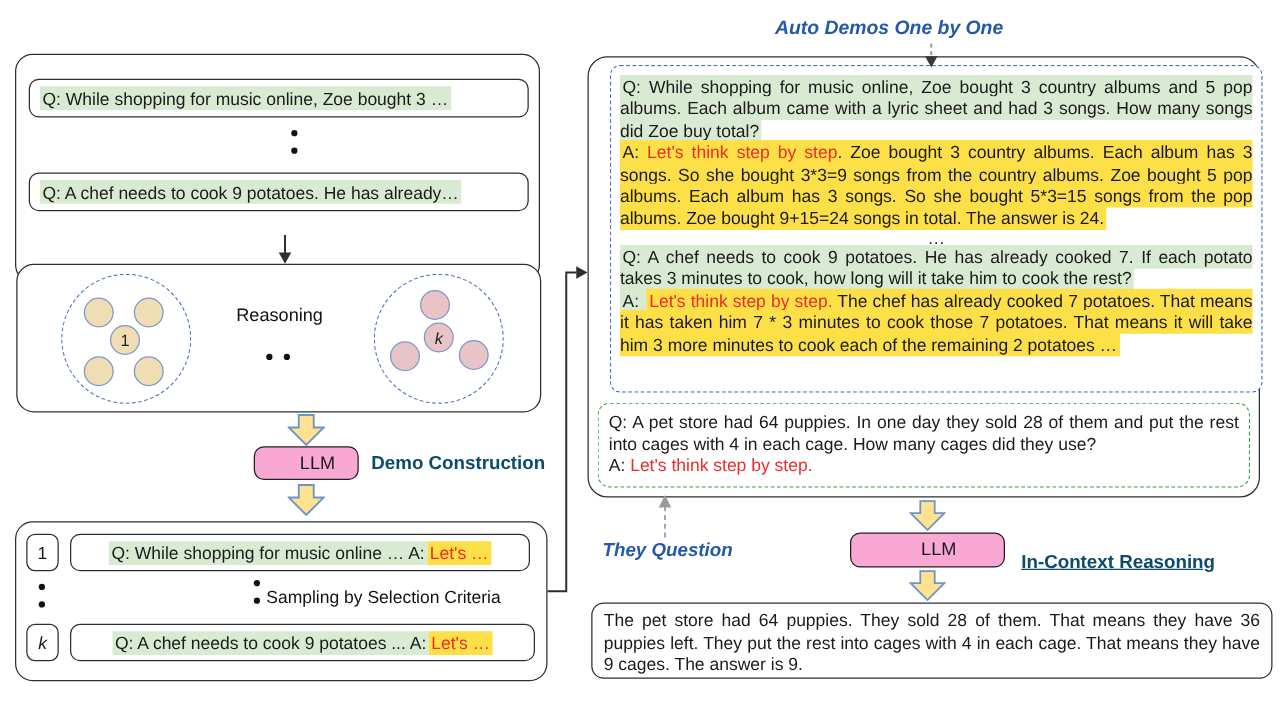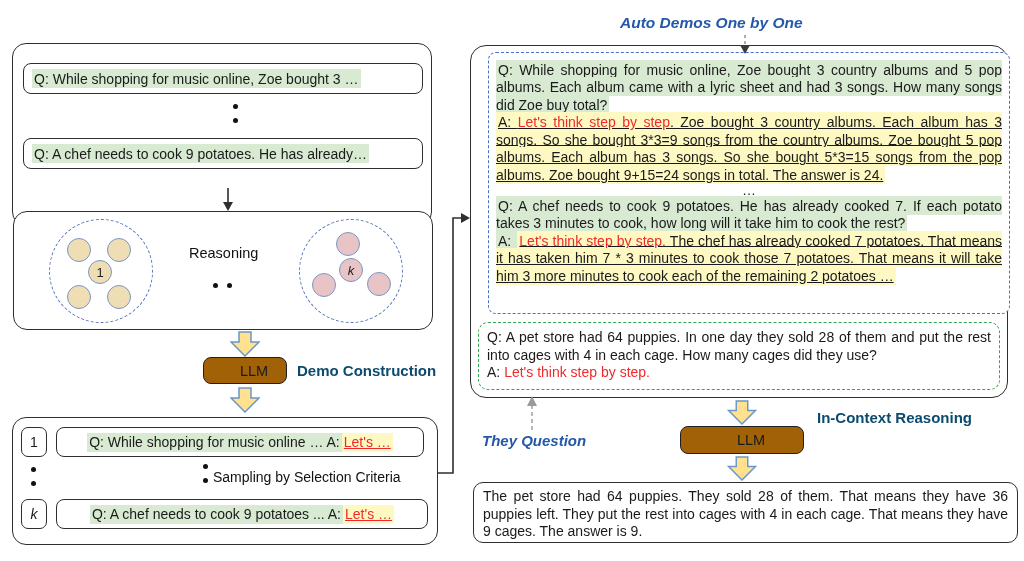--- a/index.html
+++ b/index.html
@@ -5,32 +5,32 @@
   html,body{margin:0;padding:0;background:#ffffff;}
   .canvas{position:relative;width:1024px;height:561px;background:#ffffff;overflow:hidden;
           font-family:"Liberation Sans", sans-serif;color:#1a1a1a;}
   .abs{position:absolute;}
   .box{border:1.6px solid #2e2e2e;border-radius:14px;background:#fff;box-sizing:border-box;}
   .chip{border:1.4px solid #2e2e2e;border-radius:8px;background:#fff;box-sizing:border-box;
         display:flex;align-items:center;font-size:14px;white-space:nowrap;overflow:hidden;}
   .idx{border:1.4px solid #2e2e2e;border-radius:7px;background:#fff;box-sizing:border-box;
        display:flex;align-items:center;justify-content:center;font-size:14px;}
   .hl-g{background:#d9ead3;padding:1.5px 2px;}
-  .hl-b{background:#fef9c3;padding:1.5px 2px;text-decoration:underline;}
+  .hl-b{background:#fde047;padding:1.5px 2px;}
   .red{color:#ee2a2a;}
   .i{font-style:italic;}
   .demo-text{font-size:14px;line-height:17.6px;text-align:justify;}
   .dot{position:absolute;width:5px;height:5px;border-radius:50%;background:#111;}
   .cluster-circle{position:absolute;border:1.6px dashed #5577bb;border-radius:50%;box-sizing:border-box;}
   .cdot{position:absolute;width:24px;height:24px;border-radius:50%;box-sizing:border-box;
         border:1.6px solid #7b97c7;display:flex;align-items:center;justify-content:center;
         font-size:13px;color:#222;}
   .cdot.tan{background:#efddb3;}
   .cdot.pink{background:#e9c4c7;}
-  .llm{border:1.5px solid #1f1f1f;border-radius:8px;background:#a16207;box-sizing:border-box;
+  .llm{border:1.5px solid #1f1f1f;border-radius:8px;background:#f9a8d4;box-sizing:border-box;
        display:flex;align-items:center;justify-content:center;font-size:14.5px;padding-left:18px;}
   .blabel{color:#2458a8;font-weight:bold;font-style:italic;font-size:15.5px;}
   .klabel{font-weight:bold;font-size:15px;color:#0c4a6e;}
   .plain{font-size:14px;color:#111;}
   .dashed-blue{border:1.6px dashed #4472c4;border-radius:8px;box-sizing:border-box;background:#fff;}
   .dashed-green{border:1.9px dashed #2fa84f;border-radius:10px;box-sizing:border-box;background:#fff;}
   svg{display:block;}
 </style>
 </head>
 <body>
@@ -135,21 +135,21 @@
 
   <div class="abs blabel" style="left:482px;top:432px;font-size:15px;">They Question</div>
 
   <svg class="abs" style="left:727px;top:400px;" width="30" height="25" viewBox="0 0 30 26">
     <polygon points="9,1 21,1 21,11 29,11 15,25 1,11 9,11" fill="#ffe18f" stroke="#6b96c9" stroke-width="1.5"></polygon>
   </svg>
 
   <div class="abs llm" style="left:680px;top:426px;width:124px;height:28px;">
     <span>LLM</span>
   </div>
-  <div class="abs klabel" style="left:817px;top:409px;">In-Context Reasoning</div>
+  <div class="abs klabel" style="left:817px;top:441px;text-decoration:underline;">In-Context Reasoning</div>
 
   <svg class="abs" style="left:727px;top:456px;" width="30" height="25" viewBox="0 0 30 26">
     <polygon points="9,1 21,1 21,11 29,11 15,25 1,11 9,11" fill="#ffe18f" stroke="#6b96c9" stroke-width="1.5"></polygon>
   </svg>
 
   <div class="abs box" style="left:473px;top:482px;width:545px;height:61px;border-radius:10px;padding:5px 9px;">
     <div class="demo-text">The pet store had 64 puppies. They sold 28 of them. That means they have 36 puppies left. They put the rest into cages with 4 in each cage. That means they have 9 cages. The answer is 9.</div>
   </div>
 
   <svg class="abs" style="left:0;top:0;pointer-events:none;" width="1024" height="561" viewBox="0 0 1024 561">

